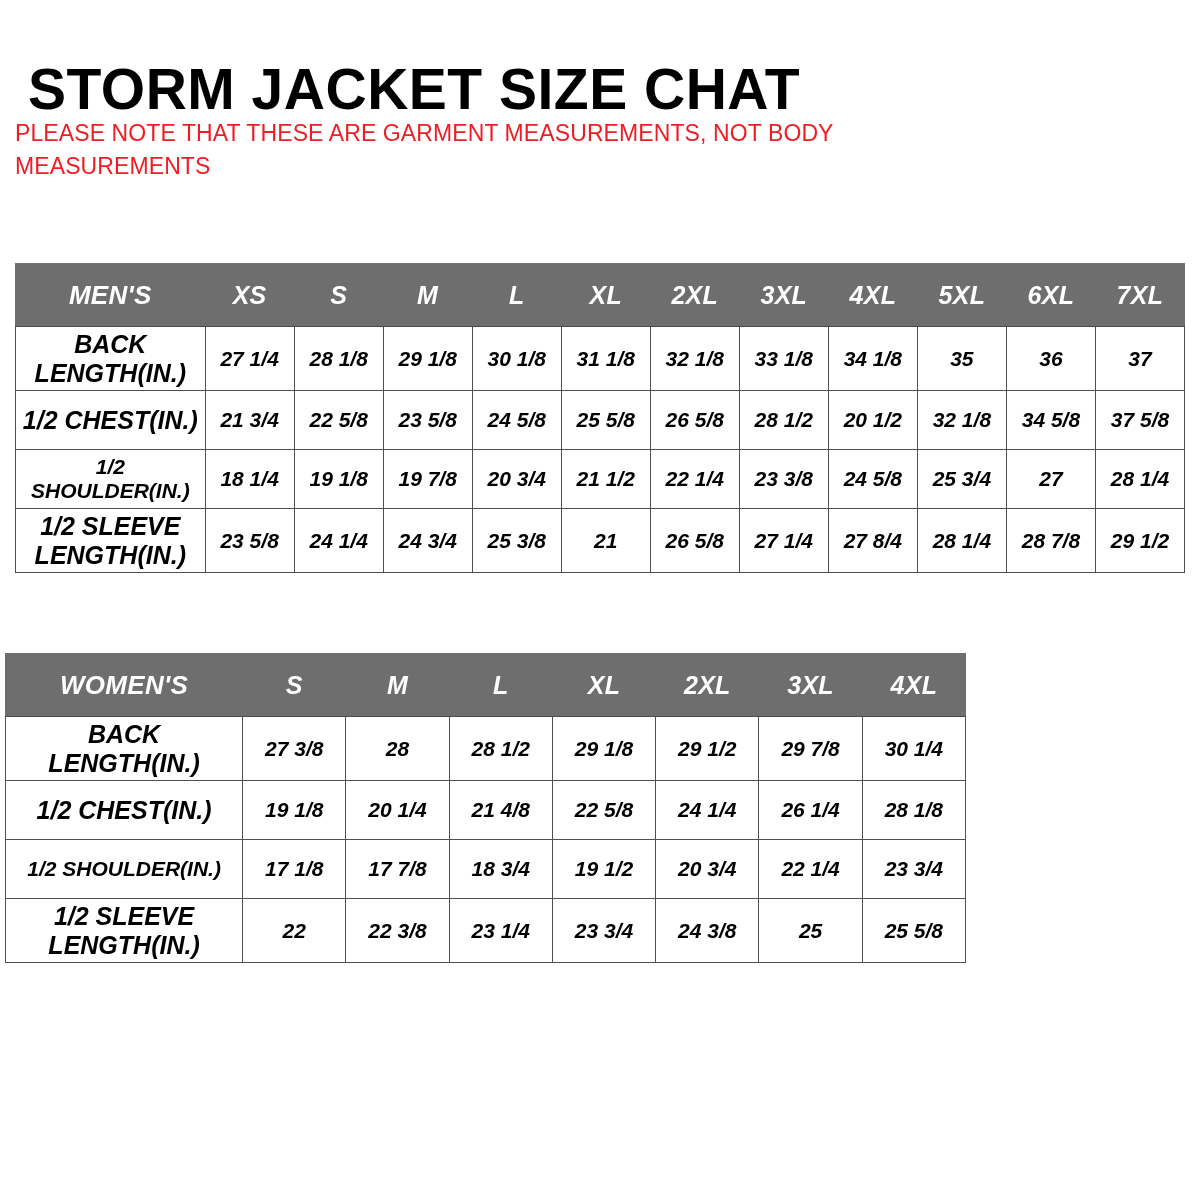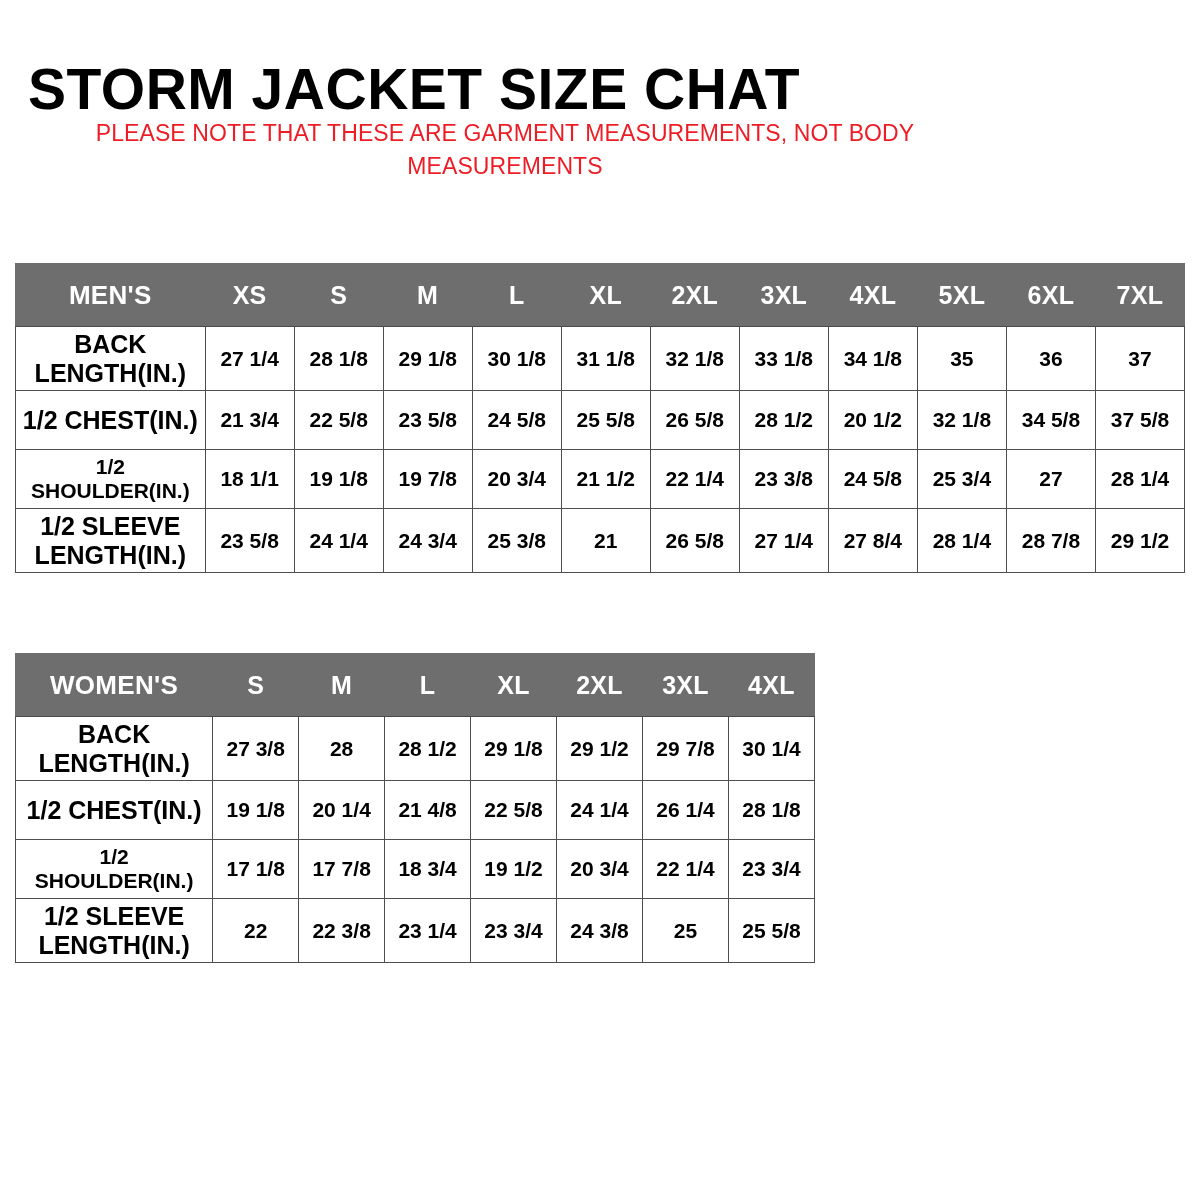--- a/index.html
+++ b/index.html
@@ -39,29 +39,29 @@
   .note-top {
     position: absolute;
     left: 15px;
     top: 117px;
     width: 980px;
     font-size: 23px;
     font-weight: normal;
     line-height: 1.42;
     color: #ee1c25;
     letter-spacing: 0.1px;
-    text-align: center;
   }
 
   
   .size-table {
     position: absolute;
     border-collapse: collapse;
     table-layout: fixed;
     background: #ffffff;
+    font-style: italic;
   }
   .size-table td,
   .size-table th {
     border: 1px solid #4f4f4f;
     padding: 0;
     text-align: center;
     vertical-align: middle;
     font-weight: bold;
     color: #000000;
     background: #ffffff;
@@ -97,23 +97,23 @@
   .r-short { height: 59px; }
 
   
   #mens-table {
     left: 15px;
     top: 263px;
     width: 1170px;
   }
   
   #womens-table {
-    left: 15px;
+    left: 5px;
     top: 653px;
-    width: 800px;
+    width: 961px;
   }
 
   
   .note-bottom {
     position: absolute;
     left: 10px;
     top: 1058px;
     width: 1180px;
     font-size: 23.5px;
     font-weight: normal;
@@ -172,21 +172,21 @@
           <td>25 5/8</td>
           <td>26 5/8</td>
           <td>28 1/2</td>
           <td>20 1/2</td>
           <td>32 1/8</td>
           <td>34 5/8</td>
           <td>37 5/8</td>
         </tr>
         <tr class="r-short">
           <td class="rowhead-cell tight">1/2 SHOULDER(IN.)</td>
-          <td>18 1/1</td>
+          <td>18 1/4</td>
           <td>19 1/8</td>
           <td>19 7/8</td>
           <td>20 3/4</td>
           <td>21 1/2</td>
           <td>22 1/4</td>
           <td>23 3/8</td>
           <td>24 5/8</td>
           <td>25 3/4</td>
           <td>27</td>
           <td>28 1/4</td>

